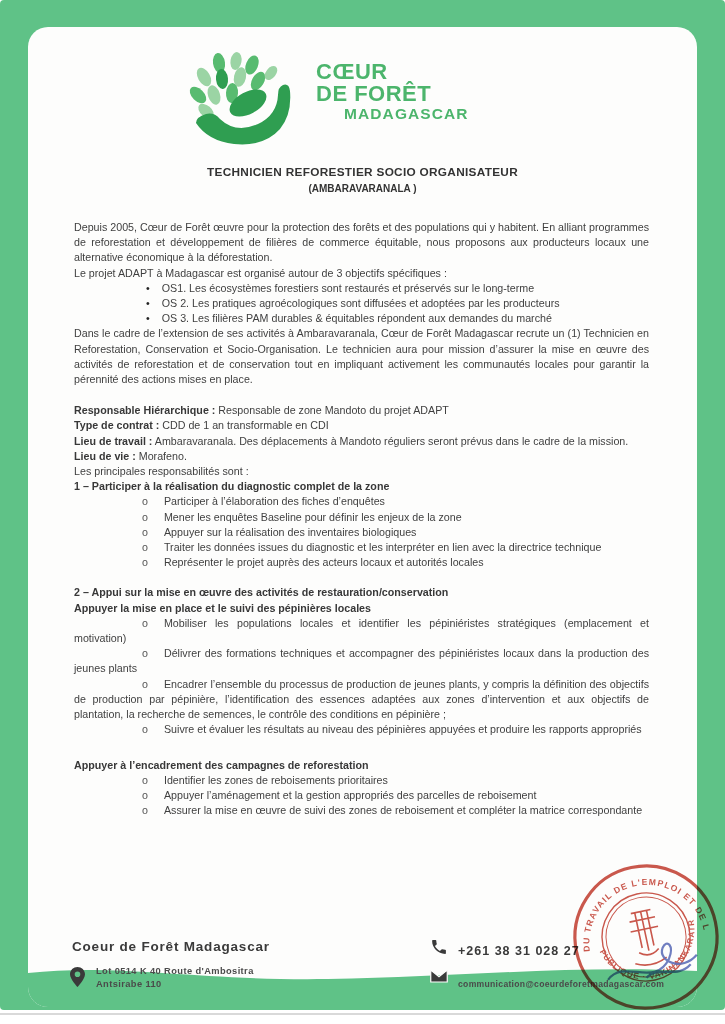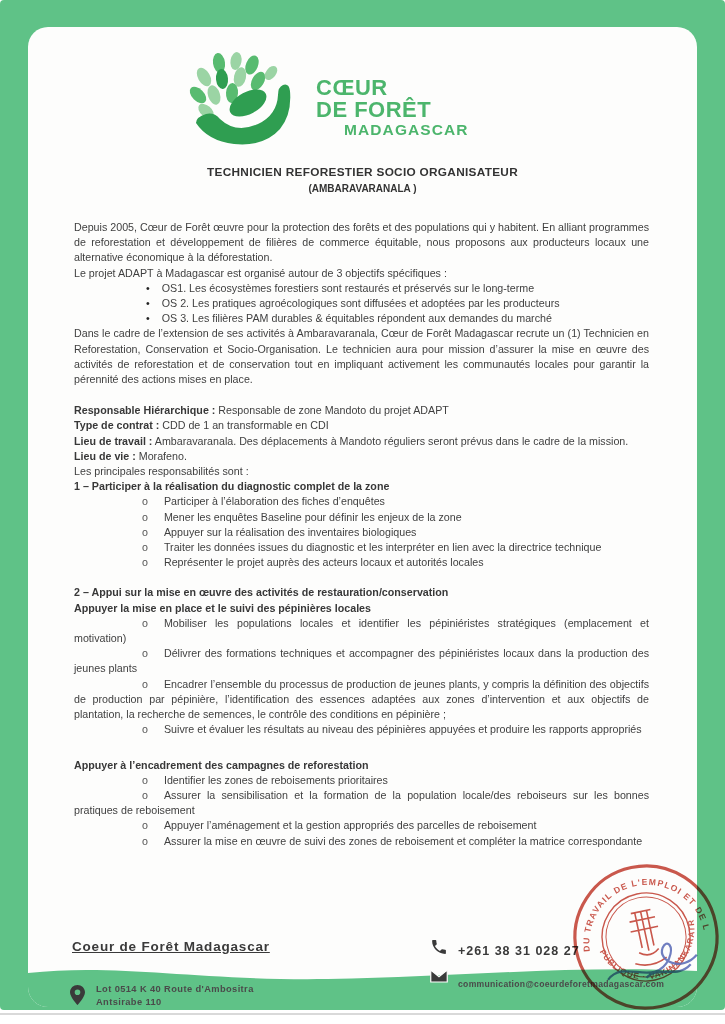--- a/index.html
+++ b/index.html
@@ -20,21 +20,21 @@
   .page {
     position:absolute; left:28px; top:27px; width:669px; height:980px;
     background:#fdfdfc; border-radius:20px; overflow:hidden;
   }
   .bottom-wave { position:absolute; left:0; bottom:0; width:669px; height:52px; }
 
   
   .logo-row { position:relative; height:96px; margin-top:24px; }
   .logo-mark { position:absolute; left:158px; top:0; }
   .wordmark {
-    position:absolute; left:288px; top:26px; line-height:1.02;
+    position:absolute; left:288px; top:10px; line-height:1.02;
     color:#4cb56c; font-weight:bold; letter-spacing:0.5px;
   }
   .wordmark .wm1, .wordmark .wm2 { font-size:22px; }
   .wordmark .wm3 { font-size:15.5px; letter-spacing:1.1px;margin-left:28px; }
 
   .title-block { text-align:center; margin-top:18px; }
   .doc-title { font-size:11.8px; font-weight:bold; color:#333; letter-spacing:0.3px; }
   .doc-subtitle { font-size:10px; font-weight:bold; color:#333; margin-top:4px; }
 
   
@@ -47,22 +47,22 @@
   b, .bold { font-weight:bold; color:#383838; }
 
   .dot-item { text-indent:72px; text-align:justify; }
   .dot-marker { padding-right:12px; color:#222; }
   .o-item { text-indent:68px; text-align:justify; }
   .o-marker { padding-right:16px; color:#555; }
 
   
   .footer { position:absolute; left:0; top:900px; width:669px; }
   .brand { position:absolute; left:44px; top:12px; font-size:13.5px; font-weight:bold;
-           color:#3a3a3a; letter-spacing:0.8px;text-decoration:underline; }
-  .addr-row { position:absolute; left:42px; top:56px; }
+           color:#3a3a3a; letter-spacing:0.8px; }
+  .addr-row { position:absolute; left:42px; top:38px; }
   .pin { position:absolute; left:0; top:2px; }
   .addr-lines { margin-left:26px; font-size:9.3px; font-weight:bold; color:#4a4a4a; line-height:13px; letter-spacing:0.4px; }
   .phone-row { position:absolute; left:402px; top:14px; }
   .phone-num { margin-left:28px; font-size:12.5px; font-weight:bold; color:#3a3a3a; letter-spacing:1px; }
   .mail-row { position:absolute; left:402px; top:46px; }
   .mail-text { margin-left:28px; font-size:8.6px; font-weight:bold; color:#4a4a4a; letter-spacing:0.3px; }
   .icon-cell { position:absolute; left:0; top:-3px; }
 
   
   .stamp {
@@ -143,21 +143,20 @@
 
       <p class="bold gap-md">2 – Appui sur la mise en œuvre des activités de restauration/conservation</p>
       <p class="bold">Appuyer la mise en place et le suivi des pépinières locales</p>
       <p class="o-item"><span class="o-marker">o</span><span>Mobiliser les populations locales et identifier les pépiniéristes stratégiques (emplacement et motivation)</span></p>
       <p class="o-item"><span class="o-marker">o</span><span>Délivrer des formations techniques et accompagner des pépiniéristes locaux dans la production des jeunes plants</span></p>
       <p class="o-item"><span class="o-marker">o</span><span>Encadrer l’ensemble du processus de production de jeunes plants, y compris la définition des objectifs de production par pépinière, l’identification des essences adaptées aux zones d’intervention et aux objectifs de plantation, la recherche de semences, le contrôle des conditions en pépinière ;</span></p>
       <p class="o-item"><span class="o-marker">o</span><span>Suivre et évaluer les résultats au niveau des pépinières appuyées et produire les rapports appropriés</span></p>
 
       <p class="bold" style="margin-top:20px;">Appuyer à l’encadrement des campagnes de reforestation</p>
       <p class="o-item"><span class="o-marker">o</span><span>Identifier les zones de reboisements prioritaires</span></p>
-      <p class="o-item"><span class="o-marker">o</span><span>Assurer la sensibilisation et la formation de la population locale/des reboiseurs sur les bonnes pratiques de reboisement</span></p>
       <p class="o-item"><span class="o-marker">o</span><span>Appuyer l’aménagement et la gestion appropriés des parcelles de reboisement</span></p>
       <p class="o-item"><span class="o-marker">o</span><span>Assurer la mise en œuvre de suivi des zones de reboisement et compléter la matrice correspondante</span></p>
     </div>
 
     <div class="footer">
       <div class="brand">Coeur de Forêt Madagascar</div>
       <div class="addr-row">
         <span class="pin">
           <svg width="15" height="20" viewBox="0 0 15 20">
               <path d="M7.5,0 C3.4,0 0,3.2 0,7.2 C0,12 7.5,20 7.5,20 C7.5,20 15,12 15,7.2 C15,3.2 11.6,0 7.5,0 Z M7.5,10 A2.8,2.8 0 1 1 7.5,4.4 A2.8,2.8 0 0 1 7.5,10 Z" fill="#3a3a3a"></path>

